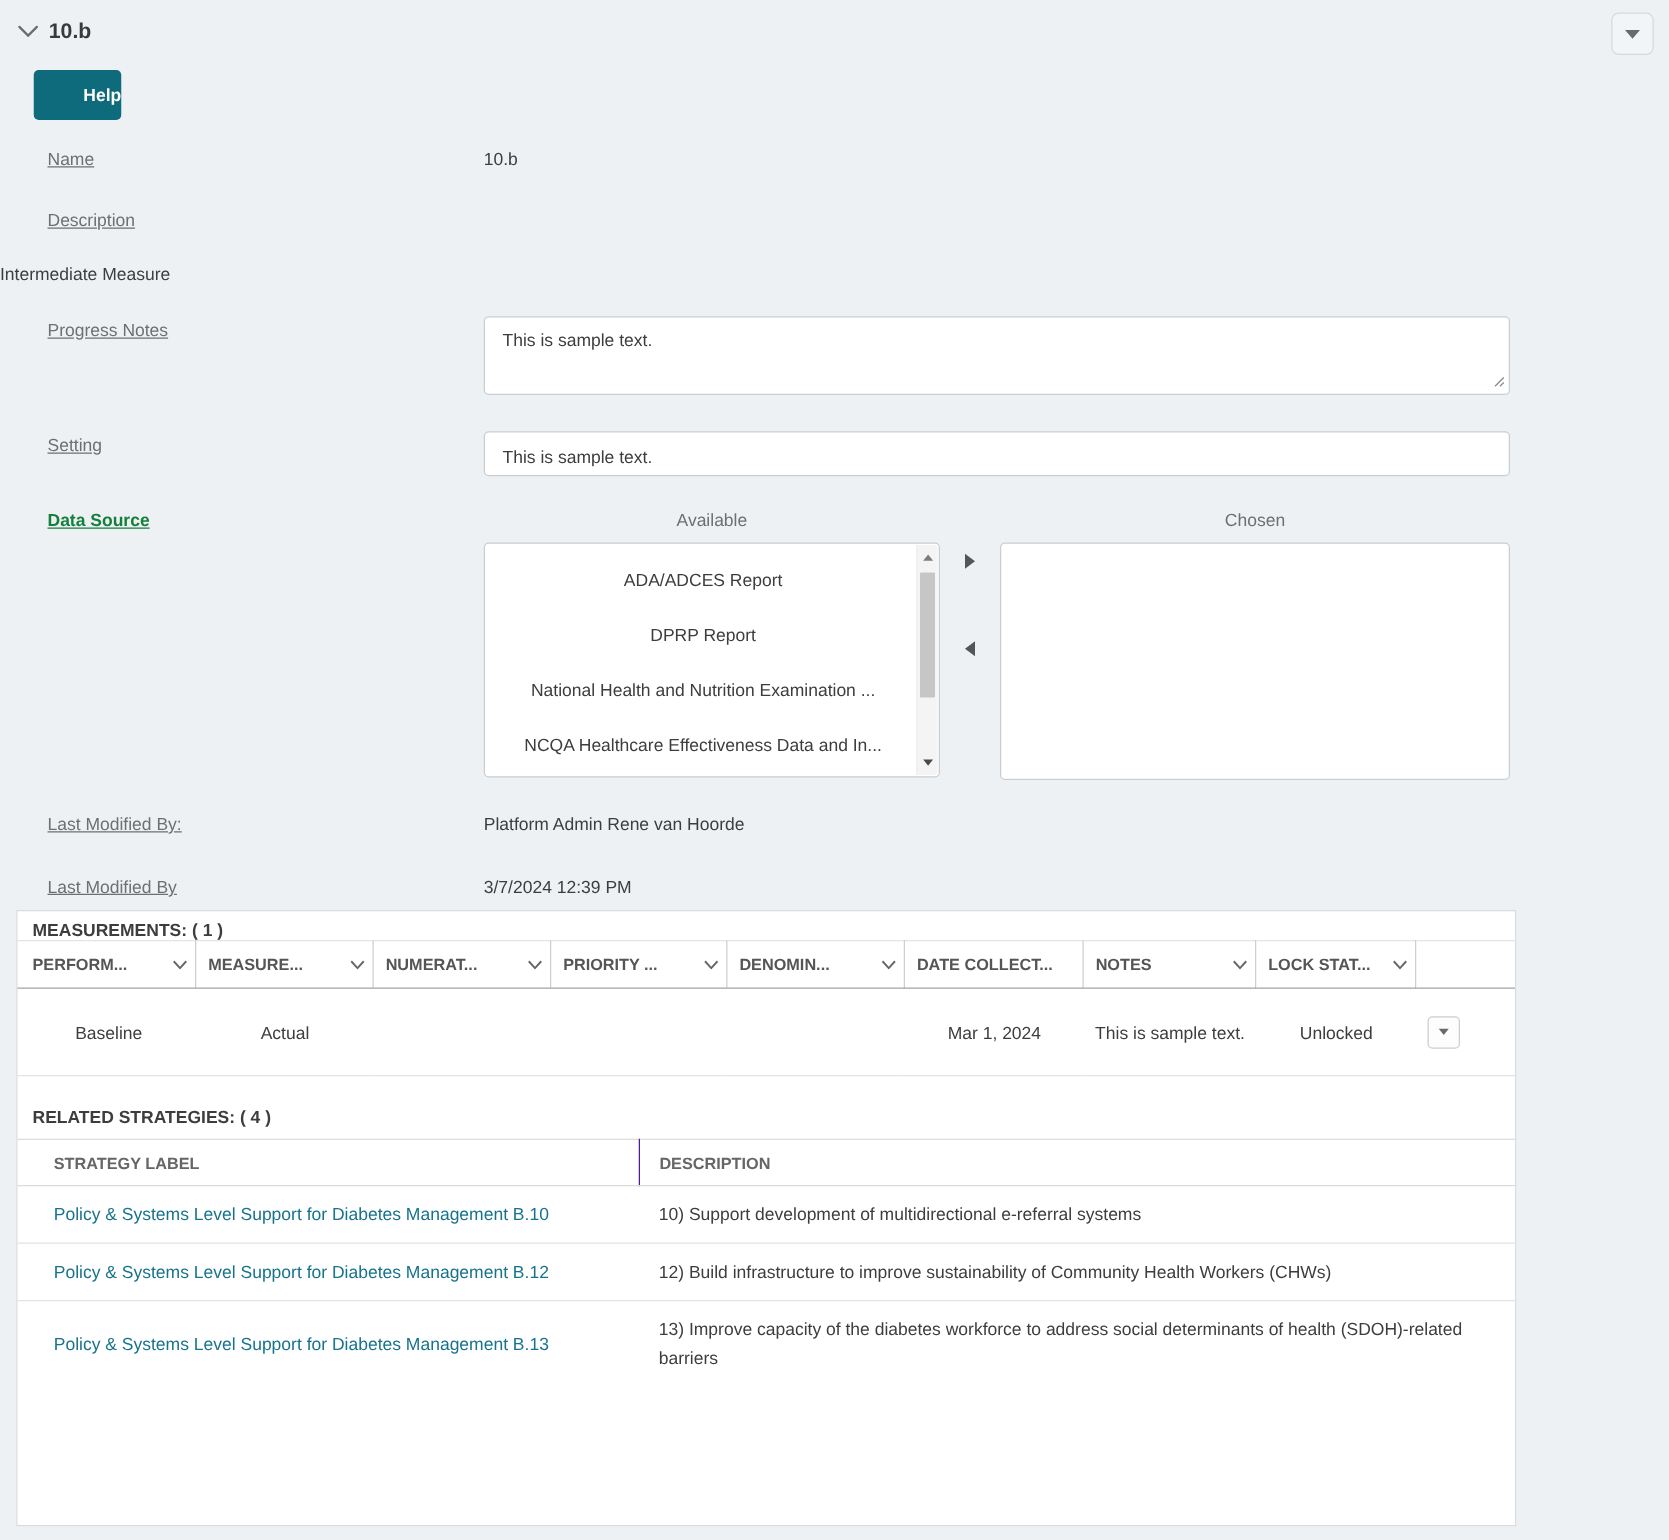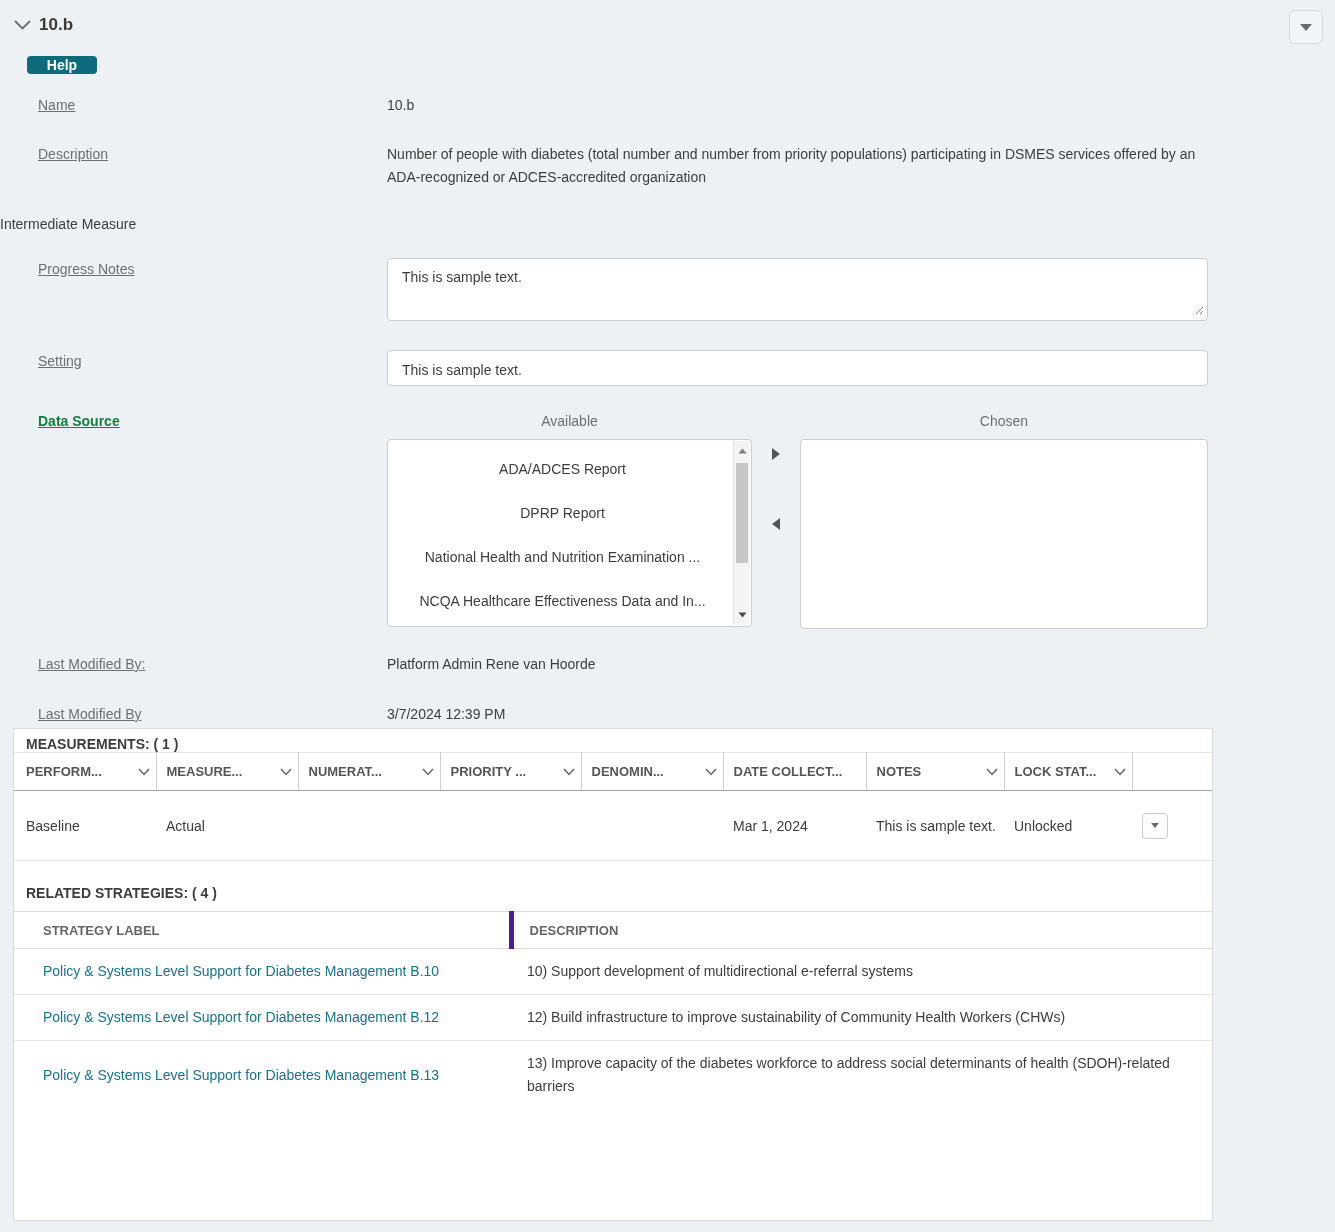--- a/index.html
+++ b/index.html
@@ -21,21 +21,21 @@
     width: 34px; height: 34px; border: 1px solid #d4d9dc; border-radius: 6px;
     background: #f1f5f7; display: flex; align-items: center; justify-content: center;
     cursor: pointer;
   }
 
   .btn-teal {
     background: #0d6b7c; color: #fff; border: none; border-radius: 4px;
     font-family: "Liberation Sans", sans-serif; font-size: 14px; font-weight: 600;
     cursor: pointer;
   }
-  .help-btn { margin: 18px 0 0 27px; width: 70px; height: 18px; }
+  .help-btn { margin: 18px 0 0 27px; width: 70px; height: 40px; text-align: right; }
 
   
   .form { padding-top: 20px; }
   .frow { display: flex; margin-bottom: 24px; }
   .frow .lbl { width: 387px; padding-left: 38px; font-size: 14px; color: #6f6f6f; padding-top: 3px; text-decoration: underline; }
   .frow .lbl.bold { font-weight: 700; color: #15803d; }
   .frow .val { flex: 1; margin-right: 127px; font-size: 14px; color: #3d3d3d; line-height: 23px; }
   .frow.tight { margin-bottom: 22px; }
 
   textarea.box, input.box {
@@ -81,29 +81,29 @@
   th, td { text-align: left; vertical-align: middle; overflow: hidden; }
   .mtable th {
     font-size: 13px; font-weight: 700; color: #555; text-transform: uppercase;
     border-top: 1px solid #e4e4e4; border-bottom: 1px solid #a3a3a3;
     height: 38px; padding: 0 6px 0 10px; white-space: nowrap; cursor: pointer;
   }
   .mtable th:first-child { padding-left: 12px; }
   .mtable th:not(:last-child) { border-right: 1px solid #cfcfcf; margin-left: 15px; }
   .th-in { display: flex; align-items: center; justify-content: space-between; gap: 4px; }
   .mtable td { font-size: 14px; color: #3d3d3d; height: 70px; padding: 0 8px 0 10px;
-               border-bottom: 1px solid #e3e3e3; }
+               border-bottom: 1px solid #e3e3e3; text-align: center; }
   .mtable td:first-child { padding-left: 12px; }
 
   .stable th {
     font-size: 13px; font-weight: 700; color: #666; text-transform: uppercase;
     border-top: 1px solid #dcdcdc; border-bottom: 1px solid #dcdcdc;
     height: 37px; padding: 0 10px 0 16px; white-space: nowrap;
   }
-  .stable th:first-child { border-right: 5px solid #4c1d95; padding-left: 29px; }
+  .stable th:first-child { border-right: 1px solid #4c1d95; padding-left: 29px; }
   .stable td { font-size: 14px; color: #3d3d3d; padding: 11px 14px 11px 16px;
                border-bottom: 1px solid #e3e3e3; line-height: 23px; vertical-align: middle; }
   .stable td.linkcell { padding-left: 29px; }
   .stable tr:last-child td { border-bottom: none; }
   a.slink { color: #17738c; text-decoration: none; cursor: pointer; }
 
   .row-dd {
     width: 26px; height: 26px; border: 1px solid #c9ced2; border-radius: 4px;
     background: #fdfdfd; display: flex; align-items: center; justify-content: center; cursor: pointer;
   }
@@ -134,21 +134,20 @@
   
   <div class="form">
 
     <div class="frow" style="margin-bottom:26px;">
       <div class="lbl">Name</div>
       <div class="val">10.b</div>
     </div>
 
     <div class="frow">
       <div class="lbl">Description</div>
-      <div class="val">Number of people with diabetes (total number and number from priority populations) participating in DSMES services offered by an ADA-recognized or ADCES-accredited organization</div>
     </div>
 
     <div class="frow tight">
       <div class="val">Intermediate Measure</div>
     </div>
 
     <div class="frow tight">
       <div class="lbl">Progress Notes</div>
       <div class="val">
         <div class="ta-wrap">

